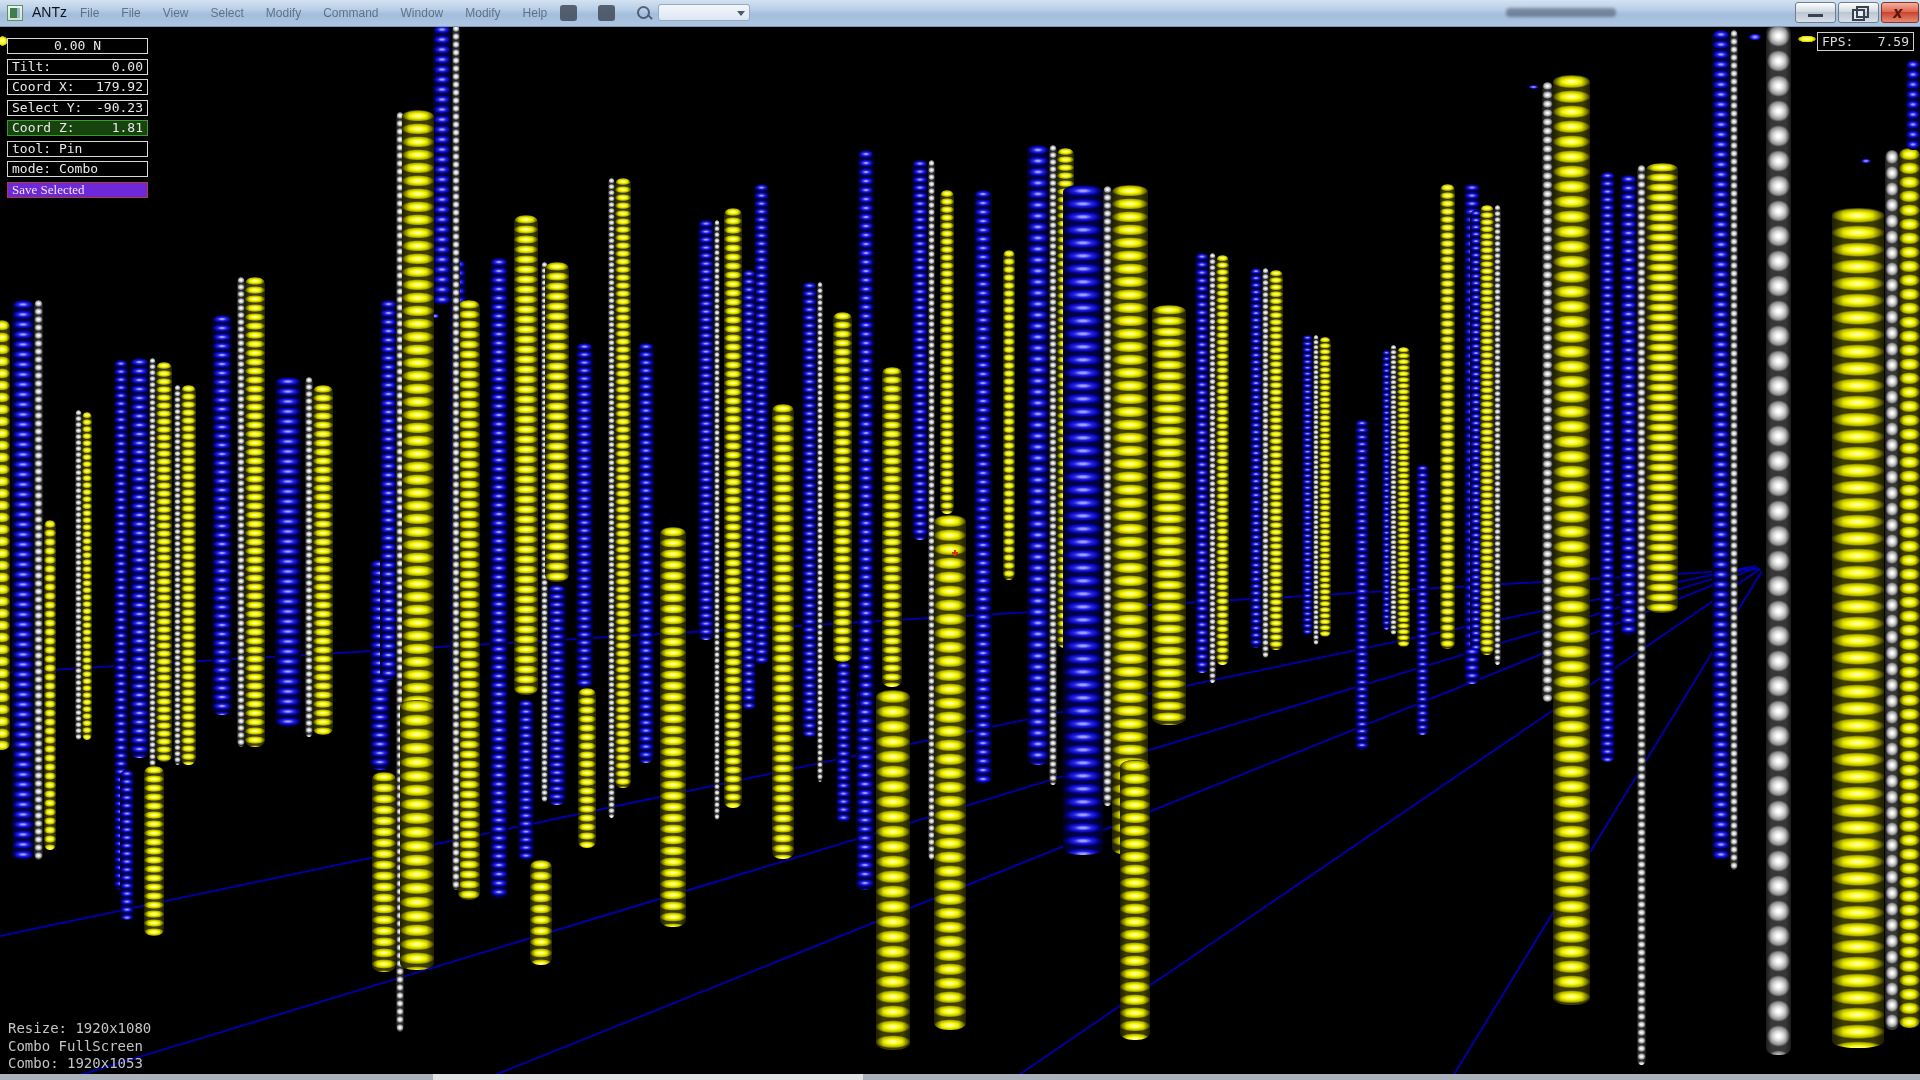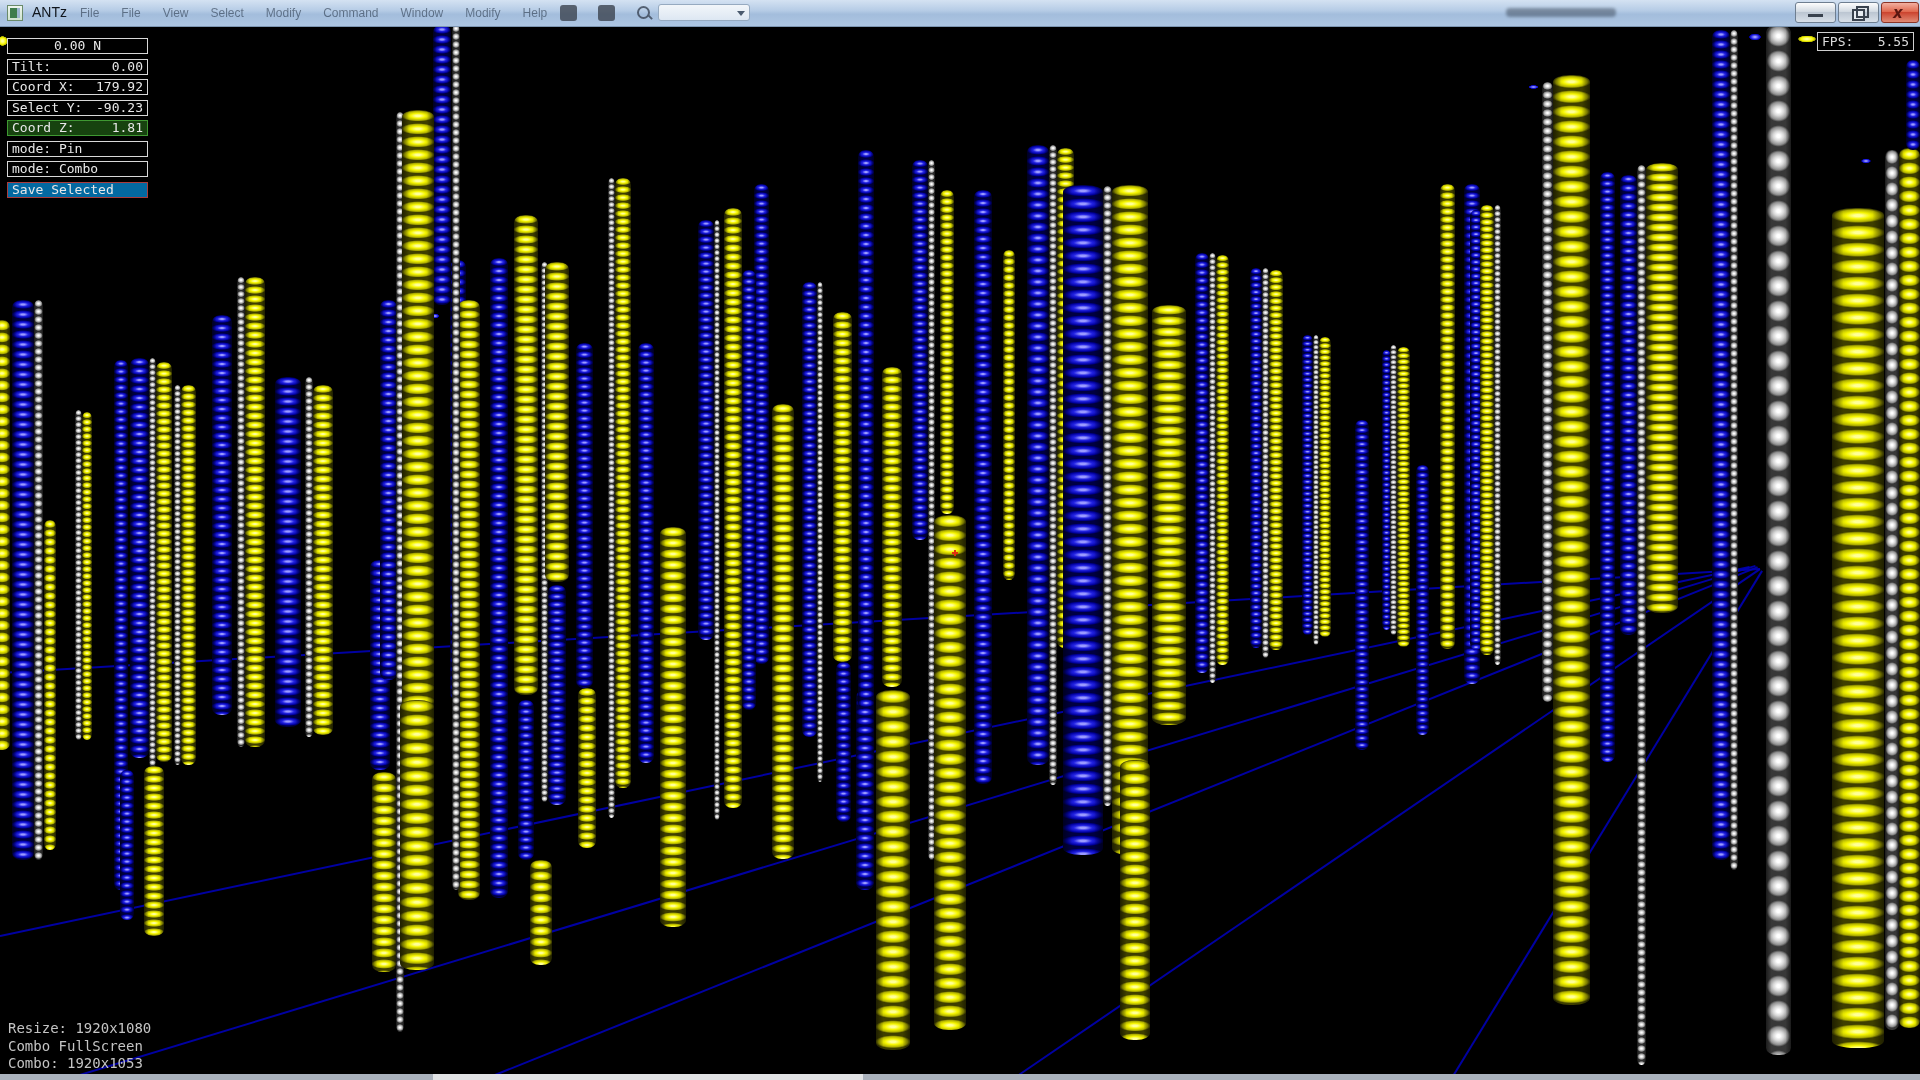--- a/index.html
+++ b/index.html
@@ -44,21 +44,21 @@
     font-family:"DejaVu Sans",sans-serif;}
   #bottombar{position:absolute;left:0;top:1074px;width:1920px;height:6px;background:#aab2bc;z-index:30;}
   #bottombar i{position:absolute;left:433px;top:0;width:430px;height:6px;background:#e2e4e6;}
   
   #hud{position:absolute;left:0;top:0;z-index:20;}
   .hud-row{position:absolute;left:7px;width:141px;height:16px;box-sizing:border-box;
     background:#000;border:1px solid #d8d8d8;color:#e8e8e8;font-size:13px;line-height:14px;
     padding:0 4px;display:flex;justify-content:space-between;white-space:pre;}
   .hud-row.center{justify-content:center;}
   .hud-row.green{background:#17430f;border-color:#3f9932;}
-  .hud-row.red{background:#0369a1;border-color:#aa3c3c;}
+  .hud-row.red{background:#6d28d9;border-color:#aa3c3c;font-family:Liberation Serif, serif;}
   
   #fps-box{position:absolute;left:1817px;top:32px;width:97px;height:19px;z-index:20;box-sizing:border-box;
     background:#000;border:1px solid #d0d0d0;color:#dcdcdc;font-size:13px;line-height:17px;
     padding:0 4px;display:flex;justify-content:space-between;white-space:pre;}
   
   #console{position:absolute;left:8px;top:1020px;z-index:20;color:#c4c4c4;font-size:14px;line-height:17.5px;white-space:pre;}
 </style>
 </head>
 <body>
 
@@ -218,28 +218,28 @@
         <i>x</i>
       </div>
   </div>
 
   <div id="hud">
       <div class="hud-row center" style="top: 38px;"><span></span><span>0.00 N</span></div>
       <div class="hud-row " style="top: 58.5px;"><span>Tilt:</span><span>0.00</span></div>
       <div class="hud-row " style="top: 79px;"><span>Coord X:</span><span>179.92</span></div>
       <div class="hud-row " style="top: 99.5px;"><span>Select Y:</span><span>-90.23</span></div>
       <div class="hud-row green" style="top: 120px;"><span>Coord Z:</span><span>1.81</span></div>
-      <div class="hud-row " style="top: 140.5px;"><span>mode: Pin</span></div>
+      <div class="hud-row " style="top: 140.5px;"><span>tool: Pin</span></div>
       <div class="hud-row " style="top: 161px;"><span>mode: Combo</span></div>
       <div class="hud-row red" style="top: 181.5px;"><span>Save Selected</span></div>
     </div>
 
   <div id="fps-box">
     <span>FPS:</span>
-    <span>5.55</span>
+    <span>7.59</span>
   </div>
 
   <div id="console"><div>Resize: 1920x1080</div><div>Combo FullScreen</div><div>Combo: 1920x1053</div></div>
 
   <div id="bottombar">
       <i></i>
     </div>
 </div>
 
 </body></html>

